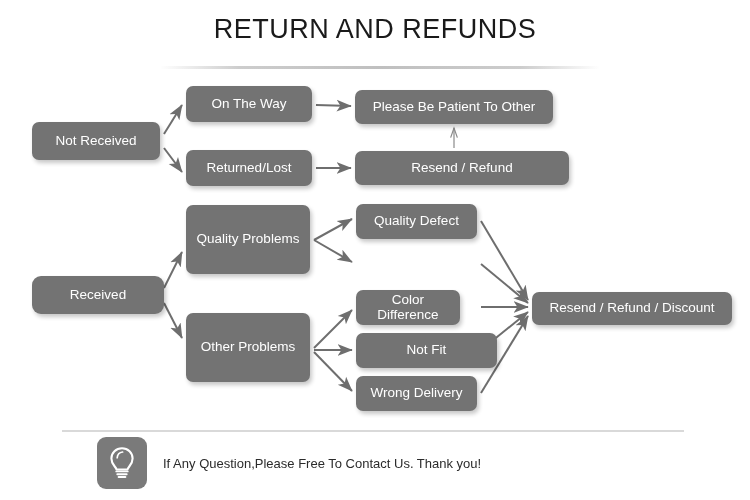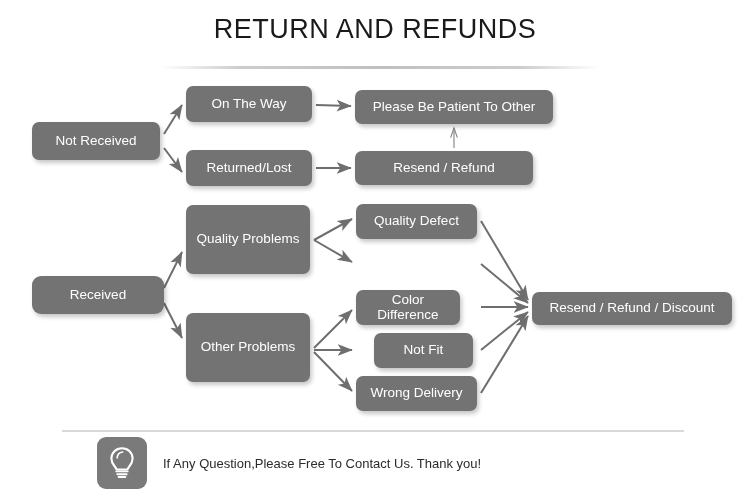--- a/index.html
+++ b/index.html
@@ -170,21 +170,21 @@
   </div>
 
   <div class="node" style="left:186px; top:150px; width:126px; height:36px;">
     <span>Returned/Lost</span>
   </div>
 
   <div class="node" style="left:355px; top:90px; width:198px; height:34px;">
     <span>Please Be Patient To Other</span>
   </div>
 
-  <div class="node" style="left:355px; top:151px; width:178px; height:34px;">
+  <div class="node" style="left:355px; top:151px; width:214px; height:34px;">
     <span>Resend / Refund</span>
   </div>
 
   <div class="node" style="left:32px; top:276px; width:132px; height:38px;border-radius:9px;">
     <span>Received</span>
   </div>
 
   <div class="node" style="left:186px; top:205px; width:124px; height:69px;">
     <span>Quality Problems</span>
   </div>
@@ -195,21 +195,21 @@
 
   <div class="node" style="left:356px; top:204px; width:121px; height:35px;">
     <span>Quality Defect</span>
   </div>
 
 
   <div class="node" style="left:356px; top:290px; width:104px; height:35px;">
     <span>Color Difference</span>
   </div>
 
-  <div class="node" style="left:356px; top:333px; width:99px; height:35px;margin-left:18px;">
+  <div class="node" style="left:356px; top:333px; width:141px; height:35px;">
     <span>Not Fit</span>
   </div>
 
   <div class="node" style="left:356px; top:376px; width:121px; height:35px;">
     <span>Wrong Delivery</span>
   </div>
 
   <div class="node" style="left:532px; top:292px; width:200px; height:33px;">
     <span>Resend / Refund / Discount</span>
   </div>

